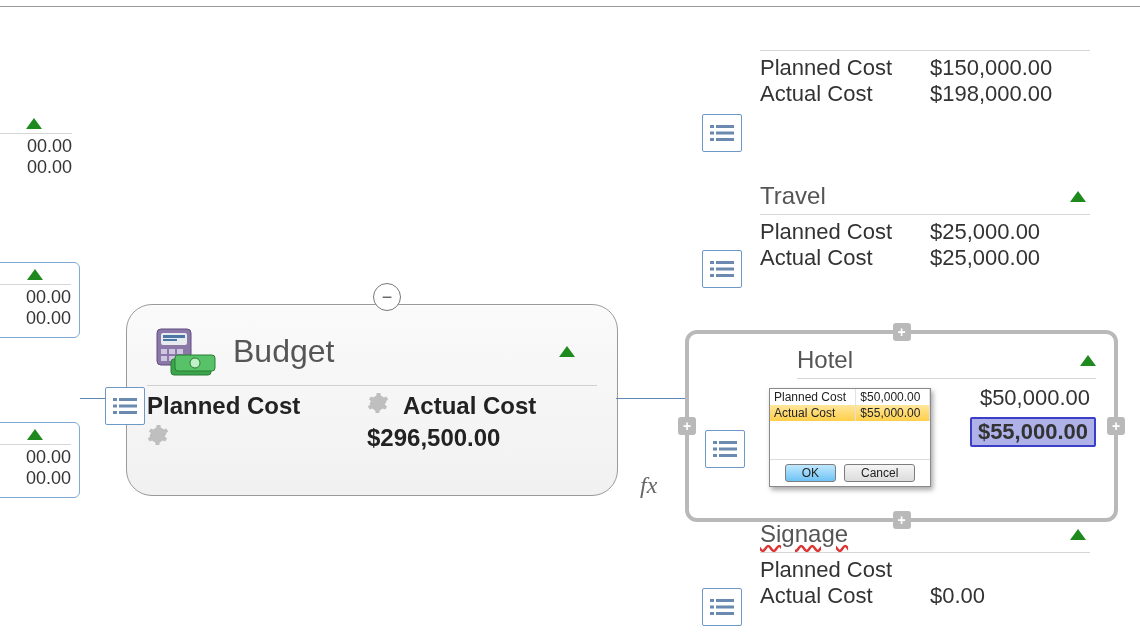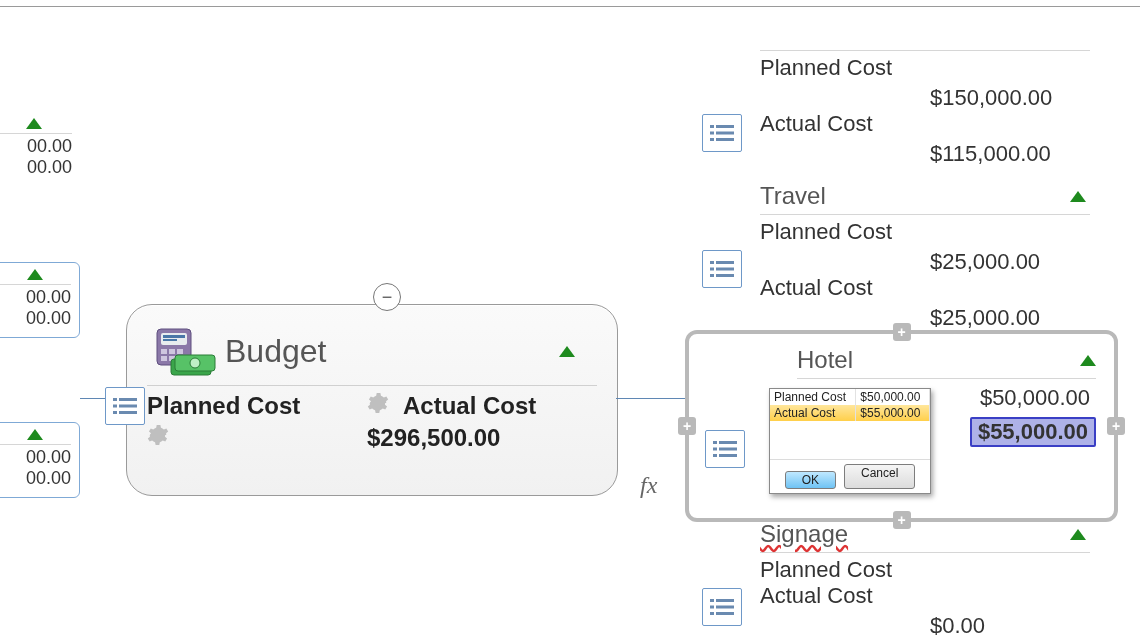--- a/index.html
+++ b/index.html
@@ -18,39 +18,39 @@
 
   
   .list-icon { width:38px; height:36px; border:1px solid #6e98c8; background:#fff; display:flex; align-items:center; justify-content:center; border-radius:2px; }
   .list-icon svg { width:24px; height:18px; }
 
   
   .budget-node { position:absolute; left:126px; top:304px; width:490px; height:190px; border:1px solid #9a9a9a; border-radius:26px; background:linear-gradient(#fafafa,#f1f1f1); box-shadow:0 1px 0 #fff inset; }
   .budget-node .collapse { position:absolute; left:246px; top:-22px; width:26px; height:26px; border:1.2px solid #777; border-radius:50%; background:#fff; display:flex; align-items:center; justify-content:center; font-size:18px; color:#555; }
   .budget-head { display:flex; align-items:center; padding:18px 24px 6px 24px; }
   .budget-head .icon-wrap { width:66px; height:56px; position:relative; }
-  .budget-head .title { font-size:32px; color:#555; margin-left:8px; flex:1; }
+  .budget-head .title { font-size:32px; color:#555; margin-left:16px; flex:1; }
   .budget-head .tri-up { margin-right:18px; }
   .budget-rule { border-bottom:1px solid #d0d0d0; margin:0 20px 6px 20px; }
   .budget-rows { display:grid; grid-template-columns:220px 36px 1fr; row-gap:4px; padding:0 20px 14px 20px; font-size:24px; font-weight:600; color:#222; }
   .gear { width:22px; height:22px; display:inline-block; }
   .gear svg { width:22px; height:22px; }
   .budget-list-icon { position:absolute; left:-22px; top:82px; }
 
   
   .hline { position:absolute; height:0; border-top:1.5px solid #5f87b4; }
 
   
   .right-item { position:absolute; left:760px; width:330px; }
   .ri-title { font-size:24px; color:#555; display:flex; align-items:center; justify-content:space-between; }
   .ri-title .tri-up { margin-right:4px; }
   .ri-rule { border-bottom:1px solid #d6d6d6; margin:4px 0 4px 0; }
   .ri-row { display:flex; font-size:22px; color:#333; }
   .ri-row .lab { width:170px; }
-  .ri-row .val { flex:1;margin-top:30px; }
+  .ri-row .val { flex:1; }
   .ri-icon { position:absolute; left:-58px; }
 
   
   .hotel-frame { position:absolute; left:685px; top:330px; width:425px; height:184px; border:4px solid #b9b9b9; border-radius:12px; background:#fff; }
   .hotel-frame .plus-handle { position:absolute; width:18px; height:18px; background:#b9b9b9; border-radius:3px; color:#fff; font-size:14px; font-weight:bold; display:flex; align-items:center; justify-content:center; }
   .hotel-frame .ph-top { left:50%; top:-11px; margin-left:-9px; }
   .hotel-frame .ph-bot { left:50%; bottom:-11px; margin-left:-9px; }
   .hotel-frame .ph-left { left:-11px; top:50%; margin-top:-9px; }
   .hotel-frame .ph-right { right:-11px; top:50%; margin-top:-9px; }
   .hotel-inner { padding:12px 18px 10px 108px; }
@@ -62,21 +62,21 @@
   .hotel-val-sel { background:#aeb2e8; border:2px solid #3a3fc5; border-radius:2px; font-weight:600; display:inline-block; padding:0 10px; }
 
   
   .popup { position:absolute; left:80px; top:54px; width:160px; border:1px solid #8a8a8a; background:#fff; box-shadow:2px 3px 5px rgba(0,0,0,0.35); }
   .popup table { border-collapse:collapse; width:100%; font-size:12px; }
   .popup td { padding:1px 4px; border-right:1px solid #e2e2e2; }
   .popup tr.sel td { background:linear-gradient(#ffe69b,#ffcf4a); }
   .popup .blank { height:38px; }
   .popup-buttons { display:flex; gap:8px; padding:4px 6px; border-top:1px solid #dcdcdc; justify-content:center; }
   .btn { font-size:12px; padding:1px 16px; border:1px solid #7d7d7d; border-radius:3px; cursor:default; }
-  .btn.ok { background:linear-gradient(#bfe8ff,#6fc3f4);margin-top:7px; }
+  .btn.ok { background:linear-gradient(#bfe8ff,#6fc3f4); }
   .btn.cancel { background:linear-gradient(#f5f5f5,#dcdcdc); }
 
   .fx { position:absolute; left:640px; top:448px; font-family:"Segoe UI",serif; font-style:italic; font-size:24px; color:#666;margin-top:24px; }
 
   .sig-underline { text-decoration:underline wavy #d33; text-underline-offset:3px;text-align:center; }
 </style>
 </head>
 <body>
 <div class="canvas">
 
@@ -157,21 +157,21 @@
 <div class="fx"><span>fx</span></div>
 
 <div class="right-item" style="top:46px;">
   <div class="ri-rule"></div>
   <div class="ri-row">
         <span class="lab">Planned Cost</span>
         <span class="val">$150,000.00</span>
       </div>
   <div class="ri-row">
         <span class="lab">Actual Cost</span>
-        <span class="val">$115,000.00</span>
+        <span class="val">$198,000.00</span>
       </div>
   <div class="list-icon ri-icon" style="top:68px;">
         <svg viewBox="0 0 24 18">
           <rect x="0" y="1" width="4" height="3" fill="#6a8ab0"></rect>
           <rect x="6" y="1" width="18" height="3" fill="#6a8ab0"></rect>
           <rect x="0" y="7.5" width="4" height="3" fill="#6a8ab0"></rect>
           <rect x="6" y="7.5" width="18" height="3" fill="#6a8ab0"></rect>
           <rect x="0" y="14" width="4" height="3" fill="#6a8ab0"></rect>
           <rect x="6" y="14" width="18" height="3" fill="#6a8ab0"></rect>
         </svg>

